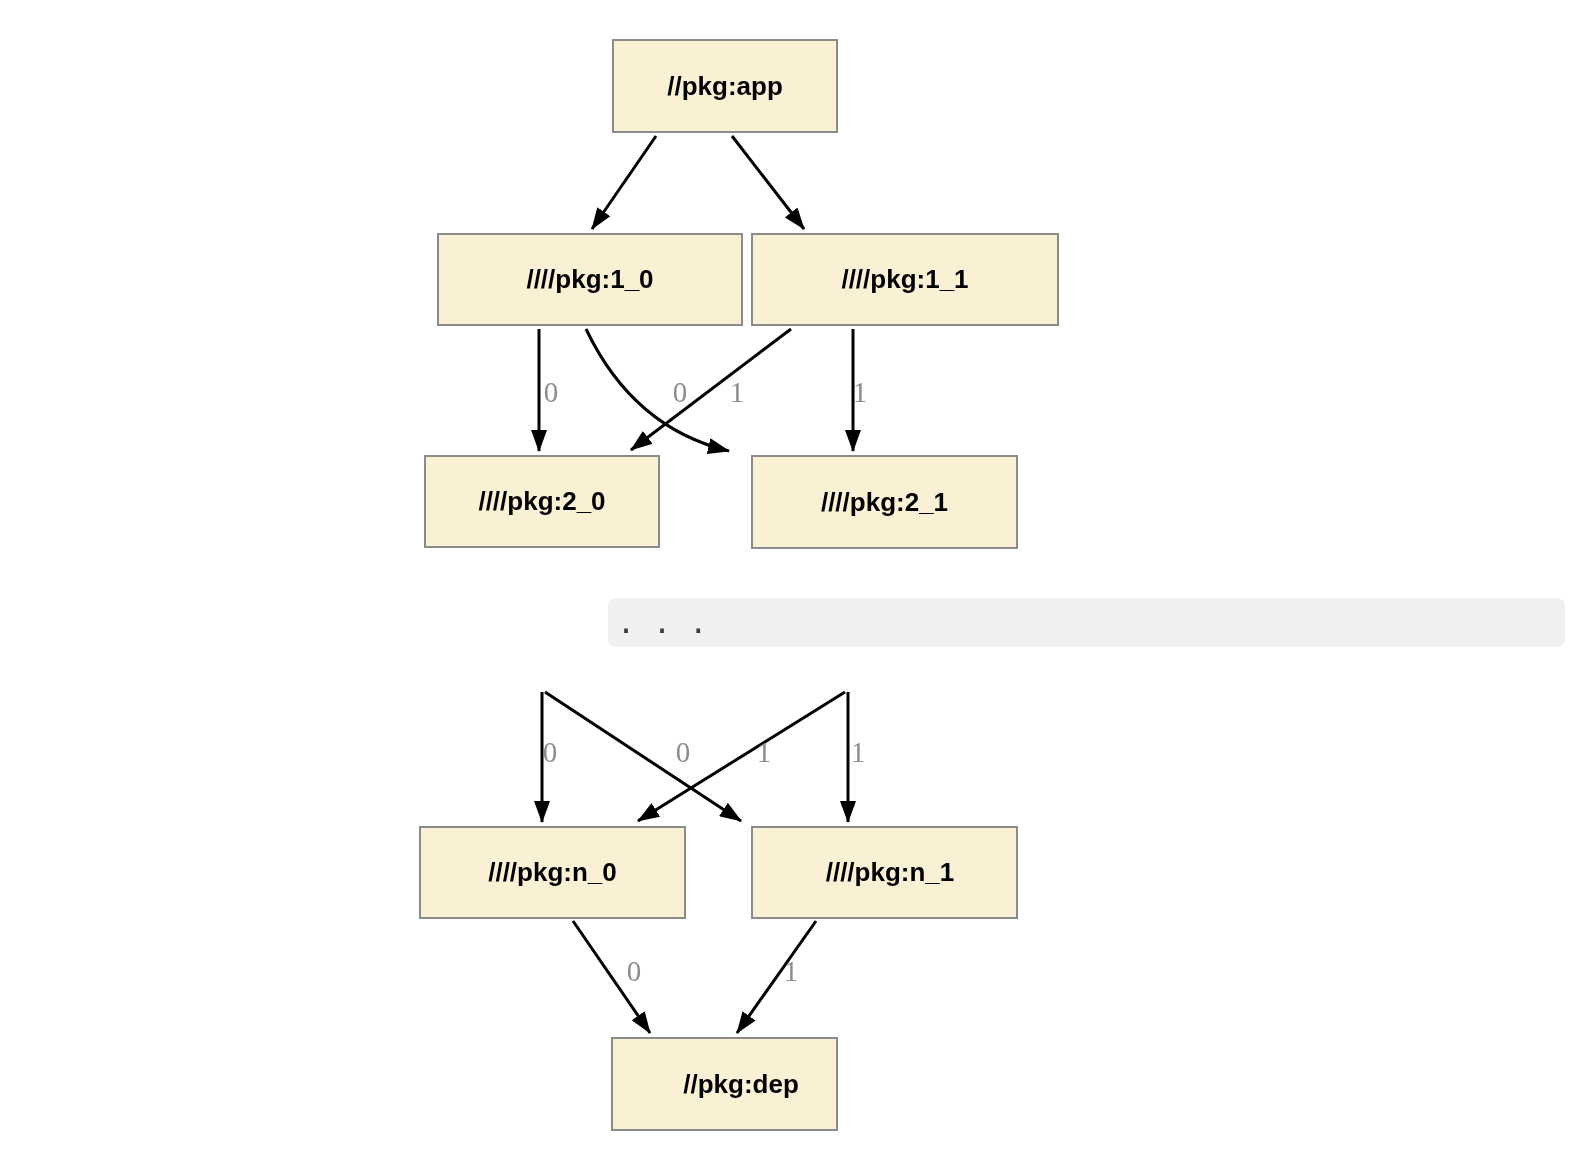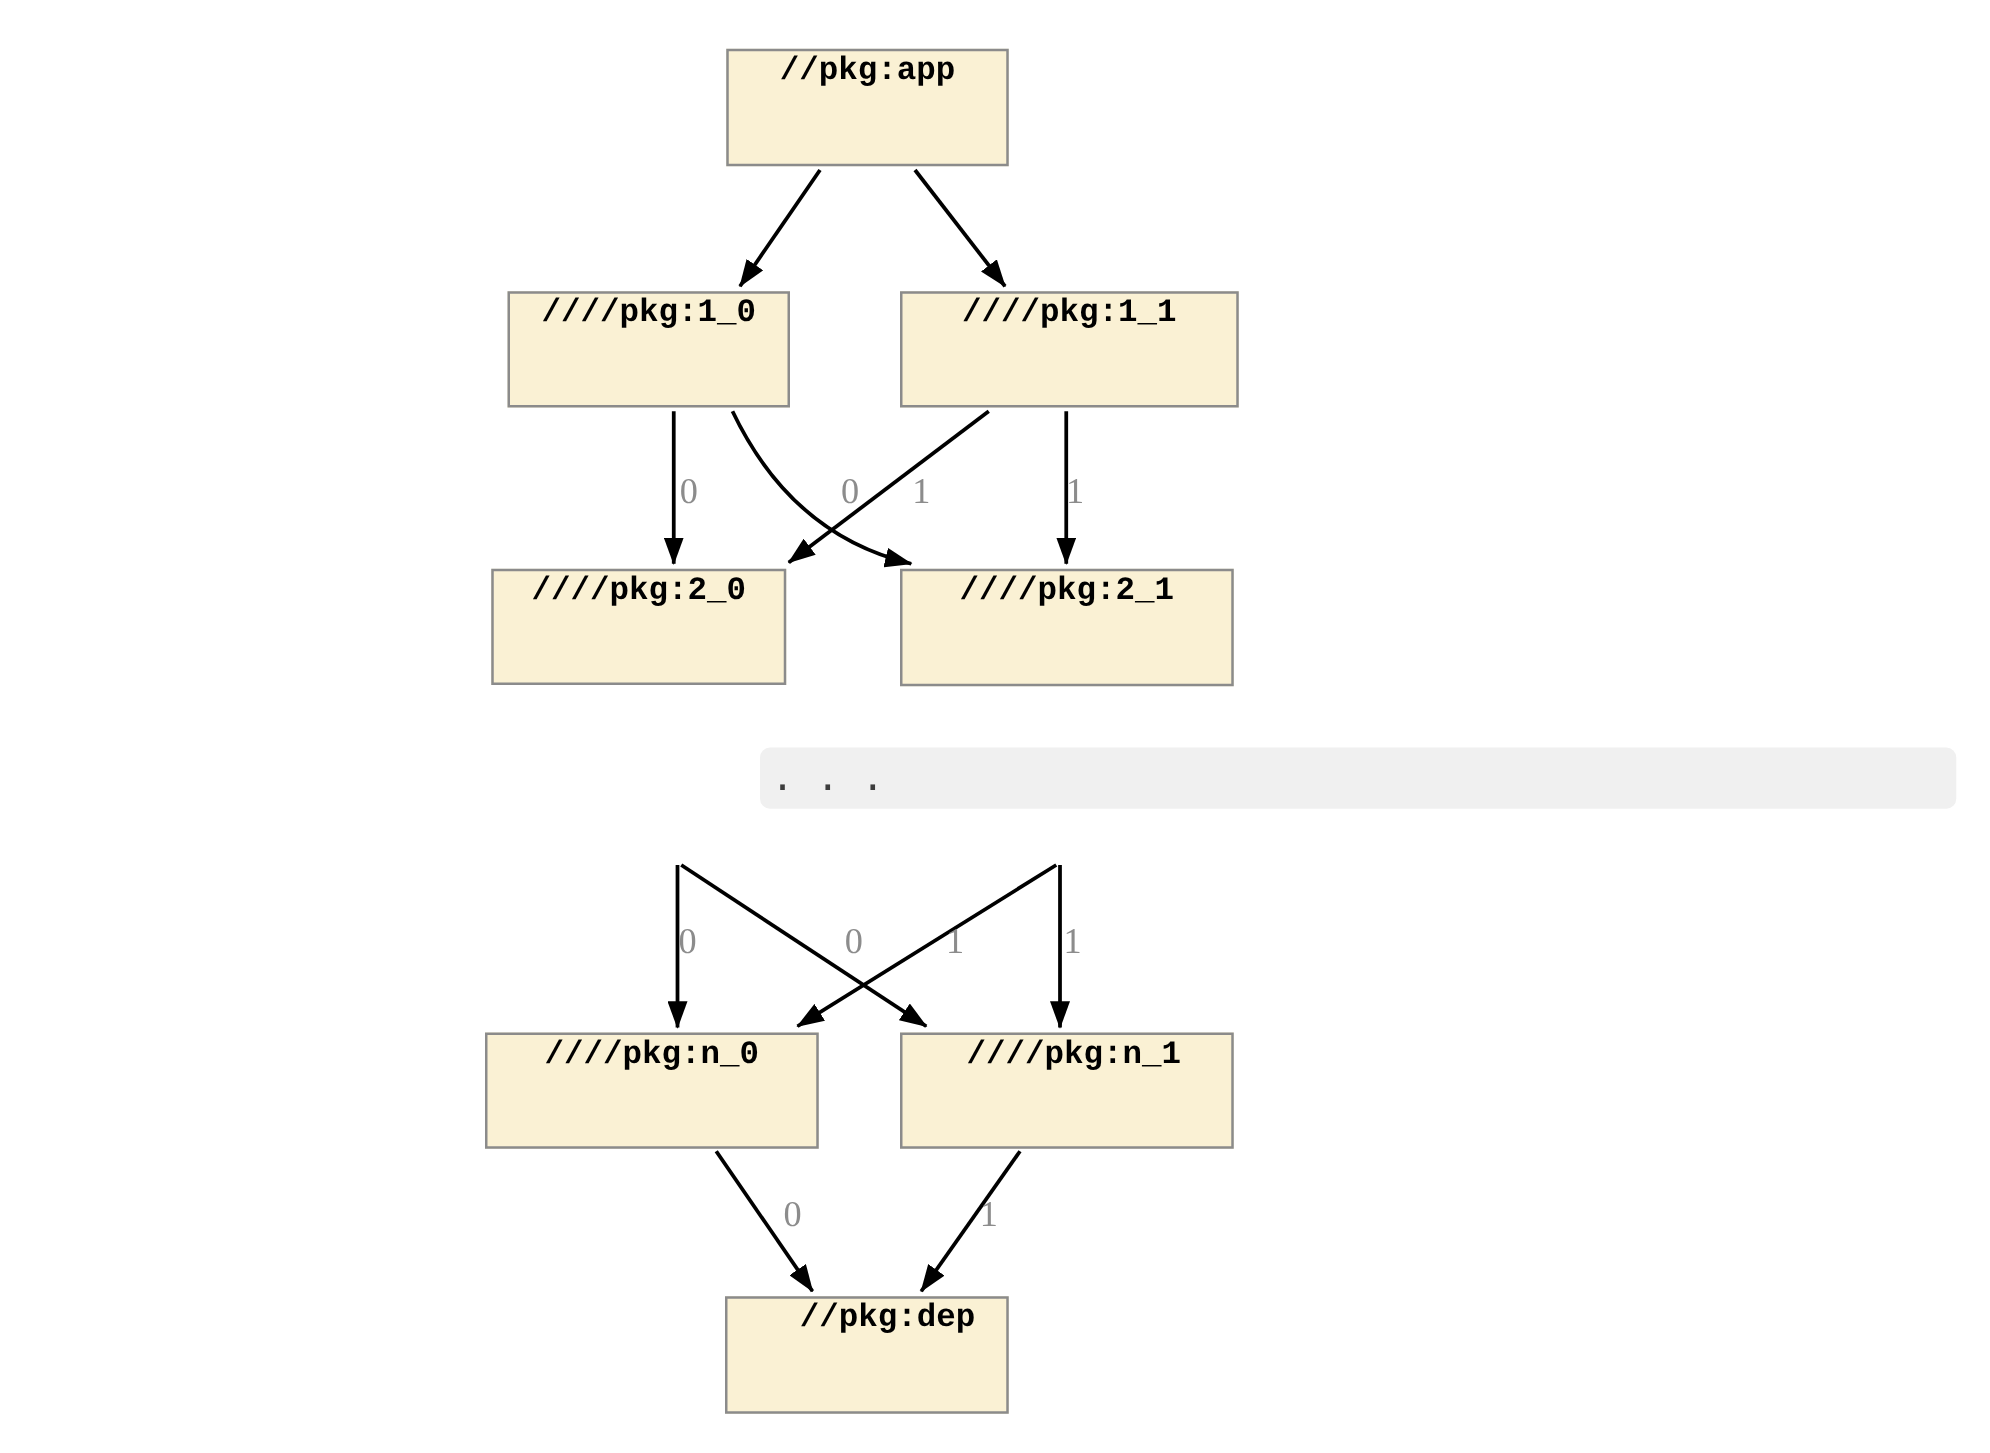--- a/index.html
+++ b/index.html
@@ -8,26 +8,26 @@
     --ellipsis-dots:#3d3d3d; --node-text:#000000;
   }
   html,body{margin:0;padding:0;background:var(--canvas-bg);}
   #canvas{position:relative;width:1592px;height:1162px;background:var(--canvas-bg);overflow:hidden;}
   #edge-layer{position:absolute;left:0;top:0;width:1592px;height:1162px;}
   .edge{stroke:var(--edge);stroke-width:3;fill:none;}
   .arrowhead{fill:var(--edge);}
   .edge-label{font-family:"Liberation Serif","DejaVu Serif",serif;font-size:29px;
     fill:var(--edge-label);text-anchor:middle;}
   .node{position:absolute;box-sizing:border-box;background:var(--node-fill);
-    border:2.5px solid var(--node-border);display:flex;align-items:flex-start;justify-content:center;
-    font-family:Liberation Mono, monospace;font-weight:bold;font-size:26px;
-    color:var(--node-text);white-space:nowrap;}
+    border:2.5px solid var(--node-border);display:flex;align-items:center;justify-content:center;
+    font-family:Liberation Sans, sans-serif;font-weight:bold;font-size:26px;
+    color:var(--node-text);white-space:nowrap;margin-left:31px;}
   #node-app {left:581px;top:39px;width:226px;height:94px;}
-  #node-p1_0{left:406px;top:233px;width:226px;height:93px;}
-  #node-p1_1{left:720px;top:233px;width:271px;height:93px;}
+  #node-p1_0{left:406px;top:233px;width:306px;height:93px;}
+  #node-p1_1{left:720px;top:233px;width:308px;height:93px;}
   #node-p2_0{left:393px;top:455px;width:236px;height:93px;}
   #node-p2_1{left:720px;top:455px;width:267px;height:94px;}
   #node-pn_0{left:388px;top:826px;width:267px;height:93px;}
   #node-pn_1{left:720px;top:826px;width:267px;height:93px;padding-left:11px;}
   #node-dep {left:580px;top:1037px;width:227px;height:94px;padding-left:33px;}
   #ellipsis-row{position:absolute;left:608px;top:598px;width:957px;height:49px;
     box-sizing:border-box;background:var(--ellipsis-bg);border-radius:8px;
     display:flex;align-items:center;padding-left:9px;
     font-family:"DejaVu Sans Mono","Liberation Mono",monospace;font-size:30px;
     color:var(--ellipsis-dots);}

